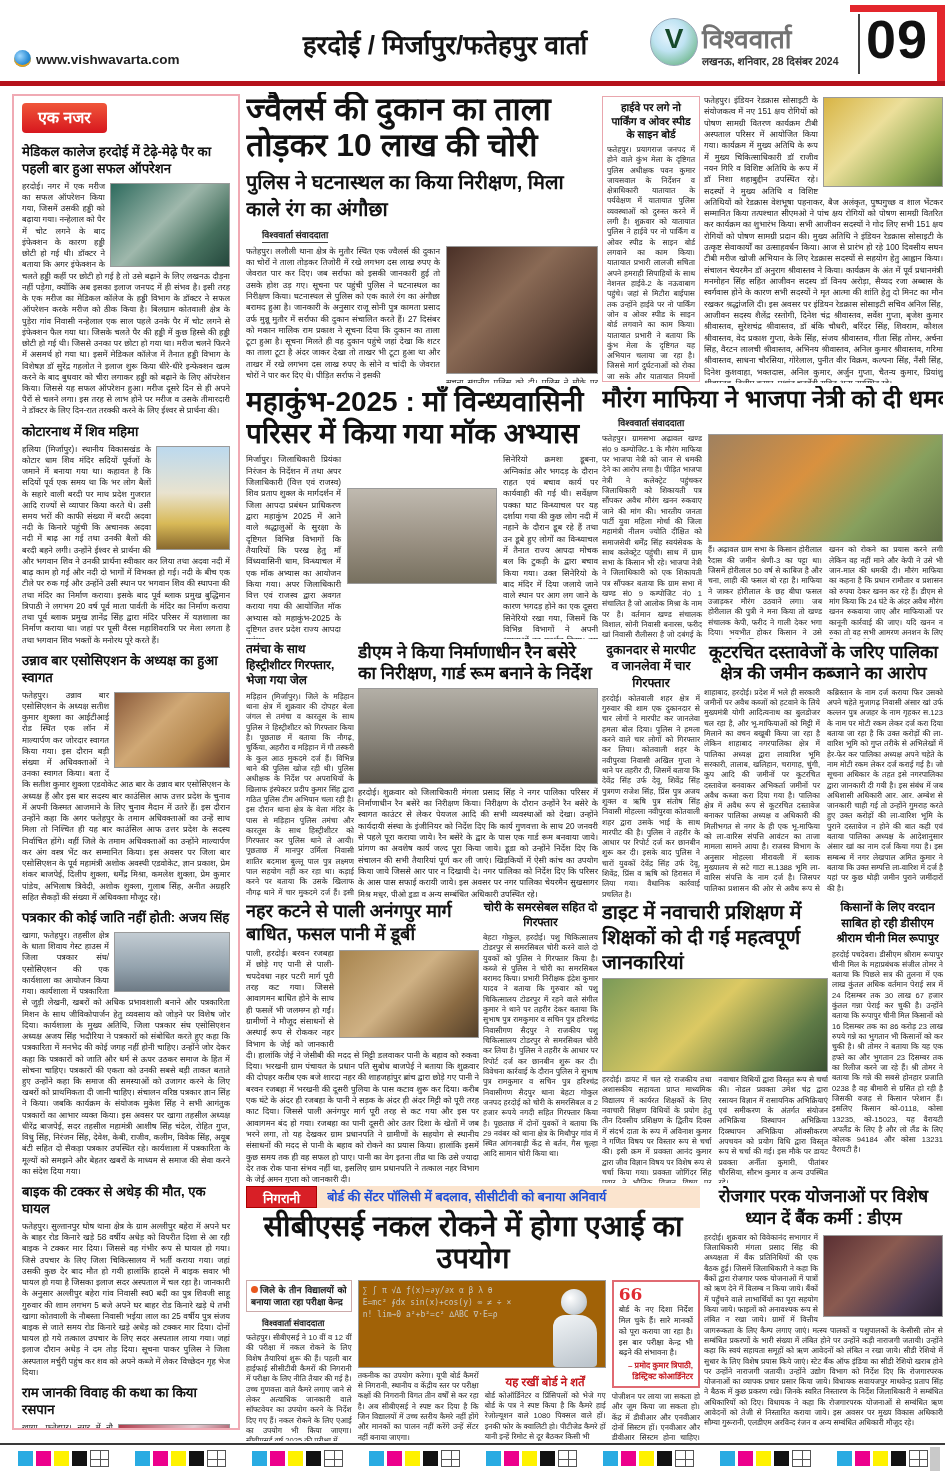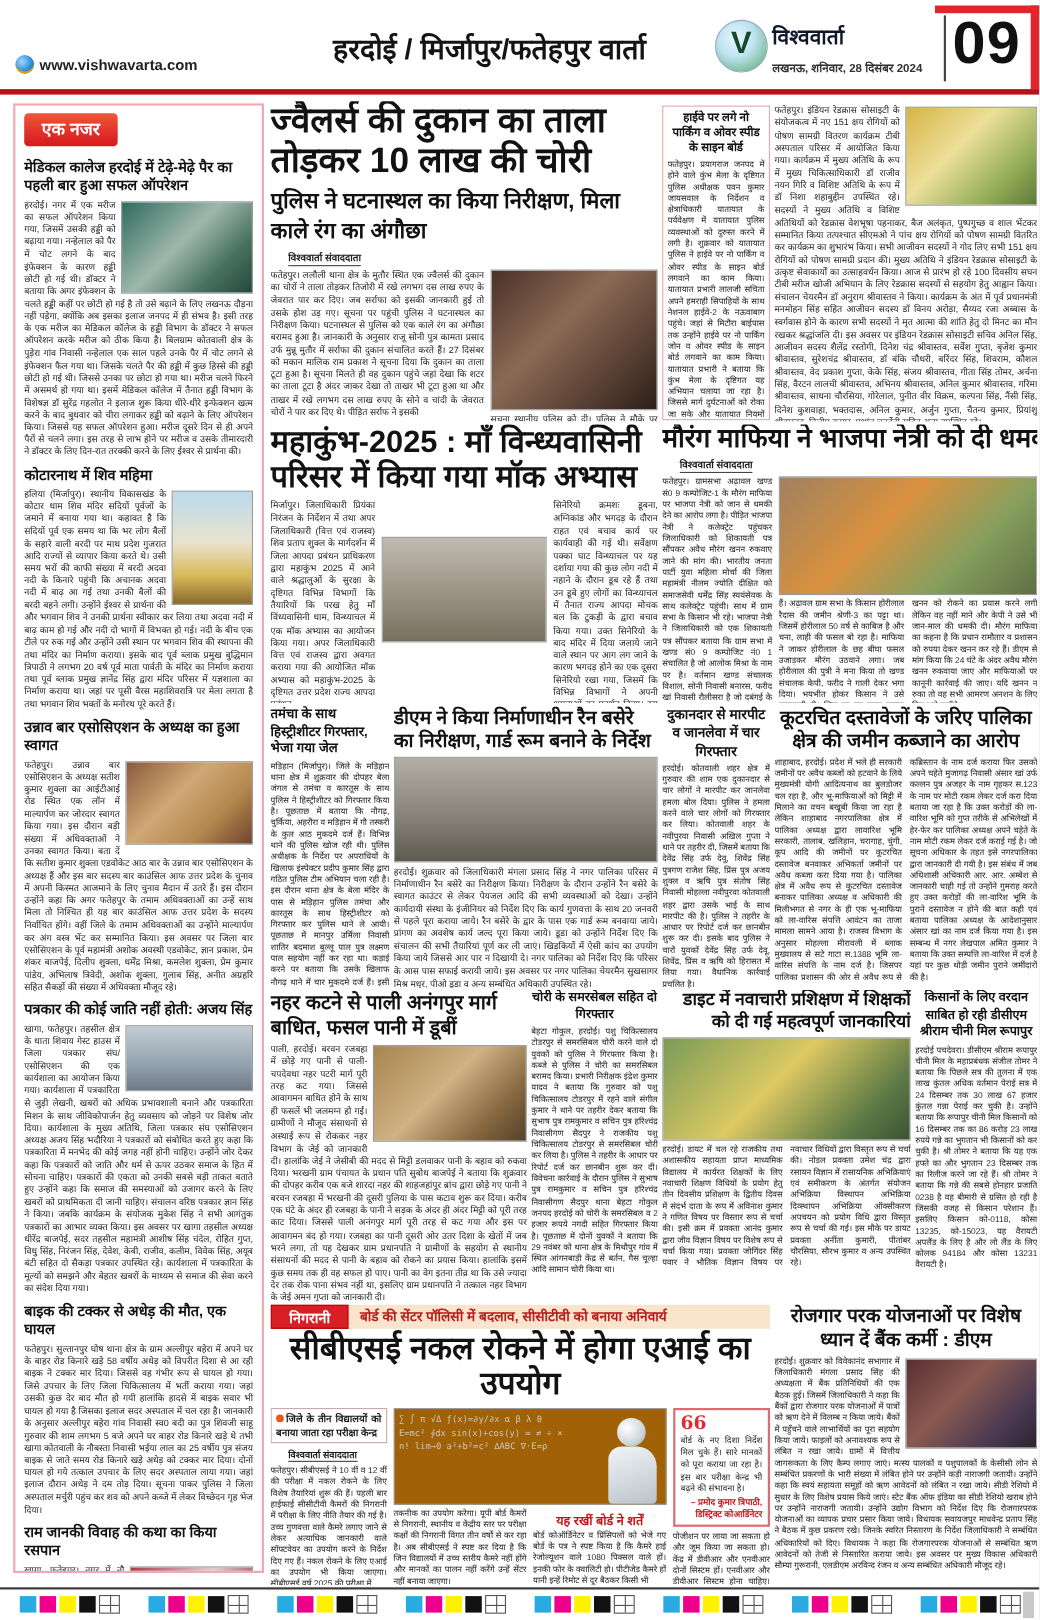--- a/index.html
+++ b/index.html
@@ -13,37 +13,37 @@
   .byline{font-weight:bold;font-size:9px;border-bottom:1.5px solid #444;display:inline-block;padding-bottom:1px;margin:2px 16px 3px}
   
   .hdr-rule{position:absolute;left:0;top:81px;width:945px;height:5px;background:#b5121b}
   .ie-icon{position:absolute;left:14px;top:50px;width:17px;height:17px;border-radius:50%;
      background:radial-gradient(circle at 35% 35%,#9fd8ff 0%,#2f8fd6 55%,#1565a8 100%);box-shadow:inset 0 -2px 0 #e8a21a}
   .url{position:absolute;left:36px;top:52px;font-size:13.5px;font-weight:bold;color:#222}
   .center-title{position:absolute;left:255px;top:26px;width:380px;text-align:center;font-size:26px;font-weight:bold;color:#141414}
   .globe{position:absolute;left:650px;top:18px;width:46px;height:46px;border-radius:50%;
      background:radial-gradient(circle at 40% 35%,#eaf6ff 0%,#bfe3f2 40%,#7fc0a0 75%,#3f8fbf 100%);border:1px solid #9ab}
   .globe span{position:absolute;left:0;top:4px;width:46px;text-align:center;font-size:28px;font-weight:bold;color:#174a2c}
-  .brand{position:absolute;left:702px;top:20px;font-size:19px;font-weight:bold;color:#0f172a}
+  .brand{position:absolute;left:702px;top:20px;font-size:26px;font-weight:bold;color:#737373}
   .brand-date{position:absolute;left:702px;top:54px;font-size:10.5px;font-weight:bold;color:#333}
   .hdr-div{position:absolute;left:858px;top:14px;width:2px;height:60px;background:#444}
   .pageno{position:absolute;left:866px;top:8px;font-size:54px;font-weight:bold;color:#111;letter-spacing:1px}
   .brk-h{position:absolute;left:850px;top:5px;width:95px;height:7px;background:#e3262c}
   .brk-v{position:absolute;left:937px;top:5px;width:8px;height:76px;background:#e3262c}
   
   #eknazar{left:12px;top:94px;width:228px;height:1336px;border:2px solid #f0aab4;padding:5px 8px}
   .banner{display:inline-block;background:linear-gradient(180deg,#f0563a,#d7171e);color:#fff;font-size:16px;font-weight:bold;
      padding:3px 16px 5px;border-radius:4px;margin:2px 0 4px}
   .en-h{font-size:13.2px;line-height:1.28;margin:7px 0 3px}
   .en-b{font-size:8.2px;line-height:1.37;color:#222;text-align:justify}
   .fr{float:right;margin:2px 0 3px 5px}
   
   .kick{display:flex;align-items:stretch;height:22px;margin-bottom:3px}
   .kick-red{background:#d81f26;color:#fff;font-weight:bold;font-size:13px;padding:2px 16px 0;border:1px solid #a00}
-  .kick-strip{flex:1;background:#fbe4ce;color:#b91c1c;font-weight:bold;font-size:12.5px;padding:2px 10px 0}
+  .kick-strip{flex:1;background:#fbe4ce;color:#1d4ed8;font-weight:bold;font-size:12.5px;padding:2px 10px 0}
   .hlbox{border:1px solid #caa;padding:3px 4px;font-size:9px;font-weight:bold;line-height:1.35;color:#1a1a1a;text-align:justify}
   .dot{display:inline-block;width:7px;height:7px;border-radius:50%;background:#e8571e;margin-right:2px}
   .qbox{border:2px solid #e06a72;padding:4px 5px;background:#fff}
   .qmark{color:#e02b33;font-size:17px;font-weight:bold;line-height:1;font-family:"DejaVu Serif",serif}
   .qtxt{font-size:7.8px;line-height:1.4;color:#222;margin-top:2px;text-align:justify}
   .qattr{font-size:8px;font-weight:bold;color:#c21a22;text-align:right;margin-top:2px;line-height:1.3}
   .subhead-red{color:#c4161c;font-size:11.5px;font-weight:bold;text-align:center;margin:3px 0 2px}
   .cols2{column-count:2;column-gap:7px}
   
   .ph-surgery{background:linear-gradient(135deg,#2e6b5e 0%,#9fb8ac 45%,#47715f 75%,#24473c 100%)}
@@ -214,21 +214,21 @@
       <span>पाली, हरदोई। बरवन रजबहा में छोड़े गए पानी से पाली-चपदेवधा नहर पटरी मार्ग पूरी तरह कट गया। जिससे आवागमन बाधित होने के साथ ही फसलें भी जलमग्न हो गईं। ग्रामीणों ने मौजूद संसाधनों से अस्थाई रूप से रोककर नहर विभाग के जेई को जानकारी दी। हालांकि जेई ने जेसीबी की मदद से मिट्टी डलवाकर पानी के बहाव को रुकवा दिया। भरखनी ग्राम पंचायत के प्रधान पति सुबोध बाजपेई ने बताया कि शुक्रवार की दोपहर करीब एक बजे शारदा नहर की शाहजहांपुर ब्रांच द्वारा छोड़े गए पानी ने बरवन रजबहा में भरखनी की दूसरी पुलिया के पास कटाव शुरू कर दिया। करीब एक घंटे के अंदर ही रजबहा के पानी ने सड़क के अंदर ही अंदर मिट्टी को पूरी तरह काट दिया। जिससे पाली अनंगपुर मार्ग पूरी तरह से कट गया और इस पर आवागमन बंद हो गया। रजबहा का पानी दूसरी ओर उतर दिशा के खेतों में जब भरने लगा, तो यह देखकर ग्राम प्रधानपति ने ग्रामीणों के सहयोग से स्थानीय संसाधनों की मदद से पानी के बहाव को रोकने का प्रयास किया। हालांकि इसमें कुछ समय तक ही वह सफल हो पाए। पानी का वेग इतना तीव्र था कि उसे ज्यादा देर तक रोक पाना संभव नहीं था, इसलिए ग्राम प्रधानपति ने तत्काल नहर विभाग के जेई अमन गुप्ता को जानकारी दी।</span>
     </div>
   </div>
 
   <div class="abs" style="left:483px;top:900px;width:115px;height:283px">
     <h2 style="font-size:11.5px;text-align:center;line-height:1.3;margin-bottom:3px">चोरी के समरसेबल सहित दो गिरफ्तार</h2>
     <div class="bd-s">बेहटा गोकुल, हरदोई। पशु चिकित्सालय टोडरपुर से समरसिबल चोरी करने वाले दो युवकों को पुलिस ने गिरफ्तार किया है। कब्जे से पुलिस ने चोरी का समरसिबल बरामद किया। प्रभारी निरीक्षक इंद्रेश कुमार यादव ने बताया कि गुरुवार को पशु चिकित्सालय टोडरपुर में रहने वाले संगील कुमार ने थाने पर तहरीर देकर बताया कि सुभाष पुत्र रामकुमार व सचिन पुत्र हरिश्चंद्र निवासीगण सैदपुर ने राजकीय पशु चिकित्सालय टोडरपुर से समरसिबल चोरी कर लिया है। पुलिस ने तहरीर के आधार पर रिपोर्ट दर्ज कर छानबीन शुरू कर दी। विवेचना कार्रवाई के दौरान पुलिस ने सुभाष पुत्र रामकुमार व सचिन पुत्र हरिश्चंद्र निवासीगण सैदपुर थाना बेहटा गोकुल जनपद हरदोई को चोरी के समरसिबल व 2 हजार रूपये नगदी सहित गिरफ्तार किया है। पूछताछ में दोनों युवकों ने बताया कि 29 नवंबर को थाना क्षेत्र के मिथौपुर गांव में स्थित आंगनबाड़ी केंद्र से बर्तन, गैस चूल्हा आदि सामान चोरी किया था।</div>
   </div>
 
   <div class="abs" style="left:602px;top:900px;width:226px;height:283px">
-    <h2 style="font-size:16px;text-align:right;line-height:1.25;margin-bottom:3px">डाइट में नवाचारी प्रशिक्षण में शिक्षकों को दी गई महत्वपूर्ण जानकारियां</h2>
+    <h2 style="font-size:20px;text-align:left;line-height:1.25;margin-bottom:3px">डाइट में नवाचारी प्रशिक्षण में शिक्षकों को दी गई महत्वपूर्ण जानकारियां</h2>
     <div class="photo ph-diet" style="width:100%;height:94px"></div>
     <div class="bd-s cols2" style="margin-top:3px">हरदोई। डायट में चल रहे राजकीय तथा अशासकीय सहायता प्राप्त माध्यमिक विद्यालय में कार्यरत शिक्षकों के लिए नवाचारी शिक्षण विधियों के प्रयोग हेतु तीन दिवसीय प्रशिक्षण के द्वितीय दिवस में संदर्भ दाता के रूप में अविनाश कुमार ने गणित विषय पर विस्तार रूप से चर्चा की। इसी क्रम में प्रवक्ता आनंद कुमार द्वारा जीव विज्ञान विषय पर विशेष रूप से चर्चा किया गया। प्रवक्ता जोगिंदर सिंह पवार ने भौतिक विज्ञान विषय पर नवाचार विधियों द्वारा विस्तृत रूप से चर्चा की। नोडल प्रवक्ता उमेश चंद्र द्वारा रसायन विज्ञान में रासायनिक अभिक्रियाएं एवं समीकरण के अंतर्गत संयोजन अभिक्रिया विस्थापन अभिक्रिया दिव्स्थापन अभिक्रिया ऑक्सीकरण अपचयन को प्रयोग विधि द्वारा विस्तृत रूप से चर्चा की गई। इस मौके पर डायट प्रवक्ता अर्नीता कुमारी, पीतांबर चौरसिया, सौरभ कुमार व अन्य उपस्थित रहे।</div>
   </div>
 
   <div class="abs" style="left:832px;top:900px;width:111px;height:283px">
     <h2 style="font-size:11.5px;text-align:center;line-height:1.35;margin-bottom:3px">किसानों के लिए वरदान साबित हो रही डीसीएम श्रीराम चीनी मिल रूपापुर</h2>
     <div class="bd-s">हरदोई पचदेवरा। डीसीएम श्रीराम रूपापुर चीनी मिल के महाप्रबंधक संजील तोमर ने बताया कि पिछले सत्र की तुलना में एक लाख कुंतल अधिक वर्तमान पेराई सत्र में 24 दिसम्बर तक 30 लाख 67 हजार कुंतल गन्ना पेराई कर चुकी है। उन्होंने बताया कि रूपापुर चीनी मिल किसानों को 16 दिसम्बर तक का 86 करोड़ 23 लाख रुपये गन्ने का भुगतान भी किसानों को कर चुकी है। श्री तोमर ने बताया कि यह एक हफ्ते का और भुगतान 23 दिसम्बर तक का रिलीज करने जा रहे हैं। श्री तोमर ने बताया कि गन्ने की सबसे होनहार प्रजाति 0238 है वह बीमारी से ग्रसित हो रही है जिसकी वजह से किसान परेशान हैं। इसलिए किसान को-0118, कोसा 13235, को-15023, यह वैरायटी अपलैंड के लिए है और लो लैंड के लिए कोलक 94184 और कोसा 13231 वैरायटी है।</div>
   </div>
 
   <div class="abs" style="left:246px;top:1186px;width:454px;height:255px">

